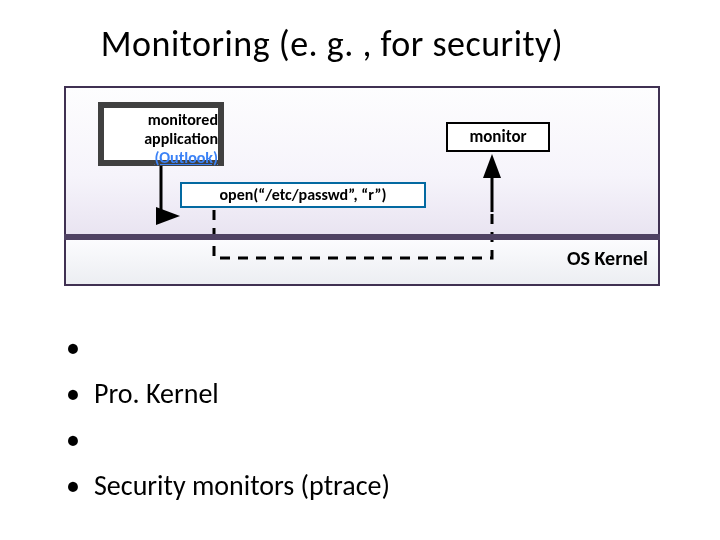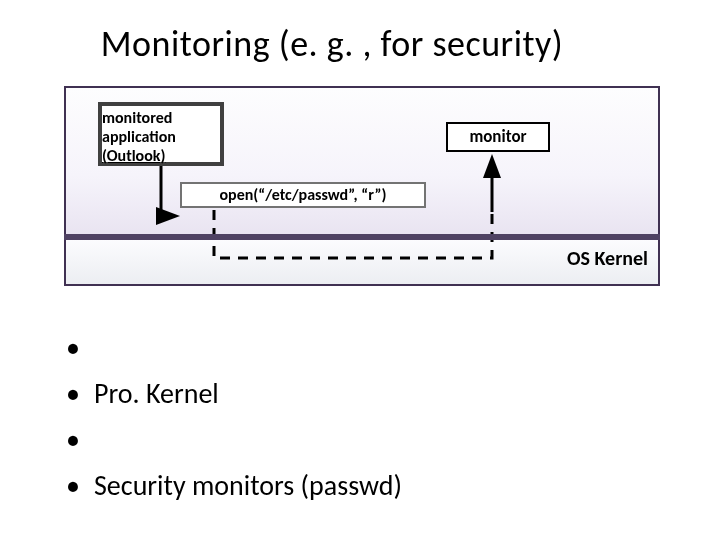--- a/index.html
+++ b/index.html
@@ -61,34 +61,34 @@
     right: 12px; top: 160px;
     font-size: 20px;
     font-weight: 600;
     margin-left: 32px;
   }
   .appbox {
     position: absolute;
     left: 34px; top: 16px;
     width: 126px; height: 64px;
     background: #fff;
-    border: 4px solid #404040;
-    text-align: left;
+    border: 6px solid #404040;
+    text-align: right;
     font-size: 16px;
     line-height: 19px;
     padding-top: 2px;
     font-weight: 600;
   }
-  .appbox .outlook { color: #000000; text-decoration: underline; font-weight: 600; }
+  .appbox .outlook { color: #3b82f6; text-decoration: underline; font-weight: 600; }
   .callbox {
     position: absolute;
     left: 116px; top: 96px;
     width: 246px; height: 26px;
     background: #fff;
-    border: 2px solid #737373;
+    border: 2px solid #0369a1;
     text-align: center;
     font-size: 16px;
     font-weight: 700;
     line-height: 22px;
     z-index: 30;
   }
   .monitorbox {
     position: absolute;
     left: 382px; top: 36px;
     width: 104px; height: 30px;
@@ -161,15 +161,15 @@
   </div>
   <div class="row">
     <span class="dot">•</span>
     <span>Pro. Kernel</span>
   </div>
   <div class="row">
     <span class="dot">•</span>
   </div>
   <div class="row">
     <span class="dot">•</span>
-    <span>Security monitors (passwd)</span>
+    <span>Security monitors (ptrace)</span>
   </div>
 </div>
 
 </body></html>

